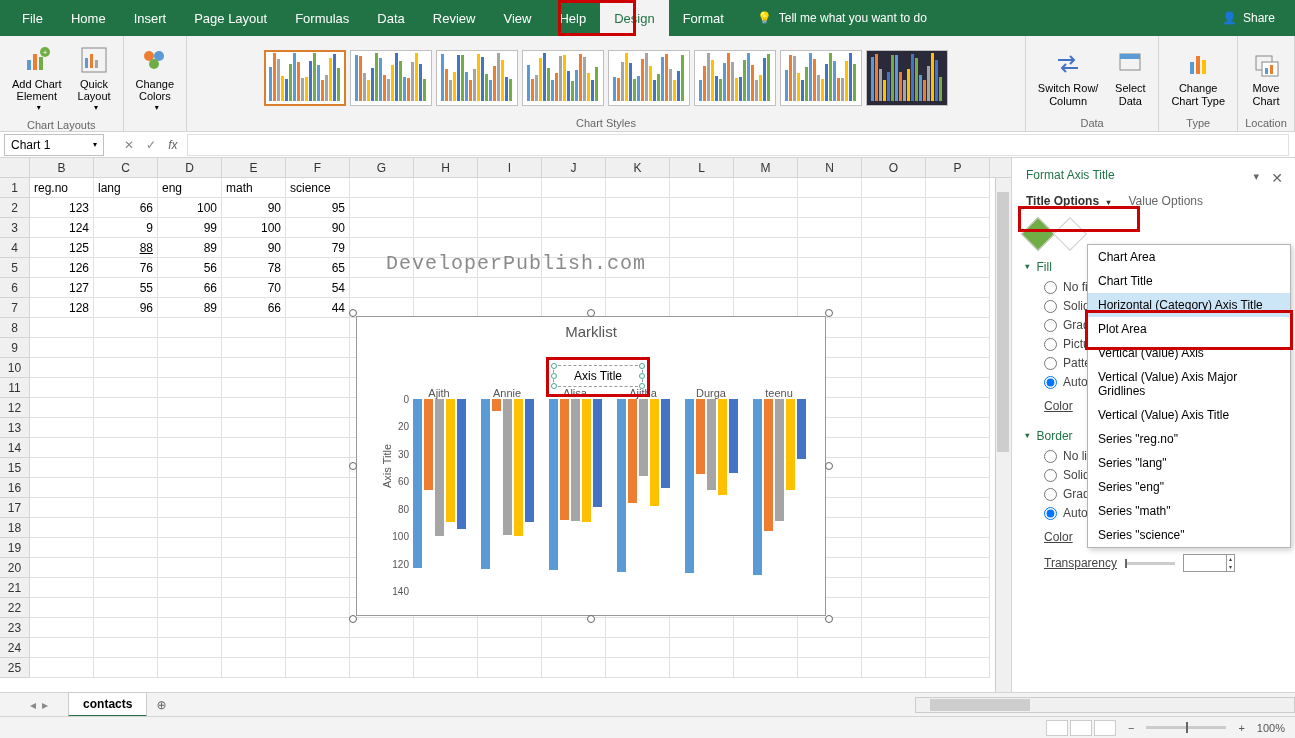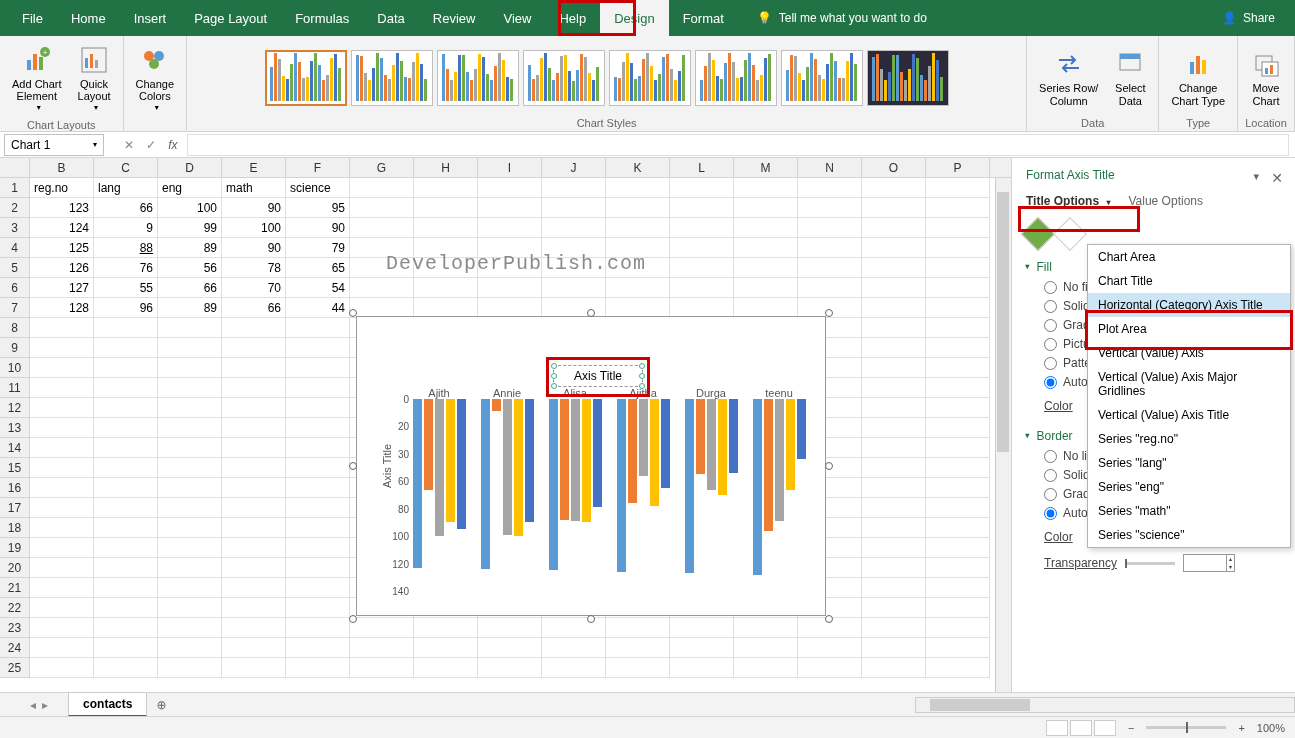--- a/index.html
+++ b/index.html
@@ -381,21 +381,21 @@
   </div>
 
   <div class="ribbon-group">
     <div class="ribbon-group-body">
       <div class="ribbon-btn">
         <div class="ribbon-icon">
             <svg width="28" height="28">
               <path d="M4 10 L20 10 M16 6 L20 10 L16 14 M24 18 L8 18 M12 14 L8 18 L12 22" stroke="#4472c4" stroke-width="2" fill="none"></path>
             </svg>
           </div>
-        <span style="white-space:pre-line">Series Row/
+        <span style="white-space:pre-line">Switch Row/
 Column</span>
       </div>
       <div class="ribbon-btn">
         <div class="ribbon-icon">
             <svg width="28" height="28">
               <rect x="4" y="4" width="20" height="16" fill="none" stroke="#888"></rect>
               <rect x="4" y="4" width="20" height="5" fill="#5b9bd5"></rect>
             </svg>
           </div>
         <span style="white-space:pre-line">Select
@@ -940,20 +940,21 @@
       <div class="chart-handles">
         <div class="handle tl"></div>
           <div class="handle tm"></div>
           <div class="handle tr"></div>
         <div class="handle ml"></div>
           <div class="handle mr"></div>
         <div class="handle bl"></div>
           <div class="handle bm"></div>
           <div class="handle br"></div>
       </div>
+      <div class="chart-title">Marklist</div>
       <div class="axis-title-box">
         <span>Axis Title</span>
         <div class="mini-handle tl"></div>
           <div class="mini-handle tr"></div>
         <div class="mini-handle bl"></div>
           <div class="mini-handle br"></div>
         <div class="mini-handle ml"></div>
           <div class="mini-handle mr"></div>
       </div>
       <div class="highlight-axis-title"></div>

